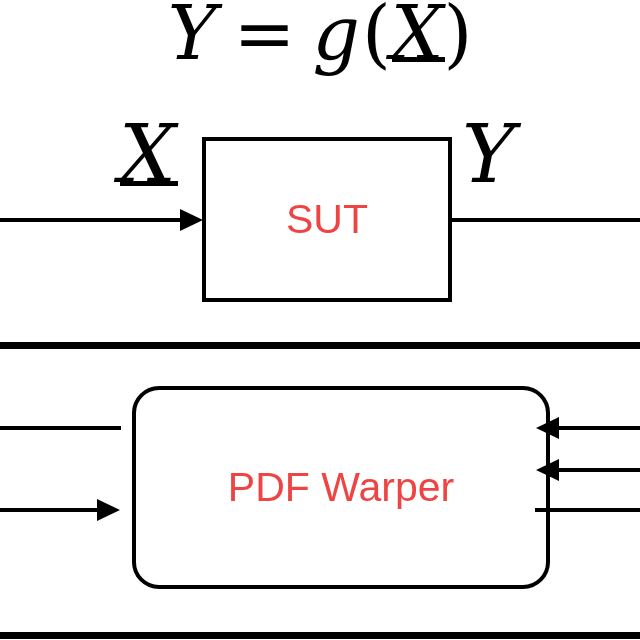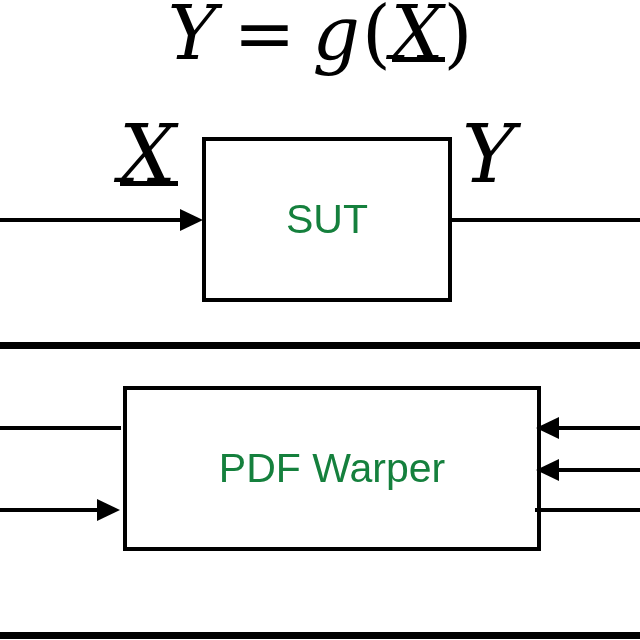--- a/index.html
+++ b/index.html
@@ -43,21 +43,21 @@
     border: 4px solid #000000;
     background: #ffffff;
     box-sizing: border-box;
     display: flex;
     align-items: center;
     justify-content: center;
   }
   .box-label {
     font-size: 41px;
     line-height: 1;
-    color: #15803d;
+    color: #ef4444;
     white-space: nowrap;
   }
 
   
   .math {
     font-family: "DejaVu Serif", serif;
     color: #000000;
     white-space: nowrap;
   }
   .mi { font-style: italic; }
@@ -115,21 +115,21 @@
   <div class="box" style="left:202px; top:137px; width:250px; height:165px;">
     <span class="box-label">SUT</span>
   </div>
 
   <div class="port-label math mi" style="left:462px; top:115px;">Y</div>
 
   <div class="line" style="left:452px; top:218px; width:188px; height:4px;"></div>
 
   <div class="line" style="left:0; top:342px; width:640px; height:7px;"></div>
 
-  <div class="box" style="left:123px; top:386px; width:418px; height:165px;">
+  <div class="box" style="left:132px; top:386px; width:418px; height:203px;border-radius:27px;">
     <span class="box-label">PDF Warper</span>
   </div>
 
   <div class="line" style="left:0; top:426px; width:121px; height:4px;"></div>
 
   <div class="line" style="left:0; top:508px; width:100px; height:4px;"></div>
   <div class="arrow right" style="left:97px; top:499px;"></div>
 
   <div class="arrow left" style="left:536px; top:417px;"></div>
   <div class="line" style="left:555px; top:426px; width:85px; height:4px;"></div>

